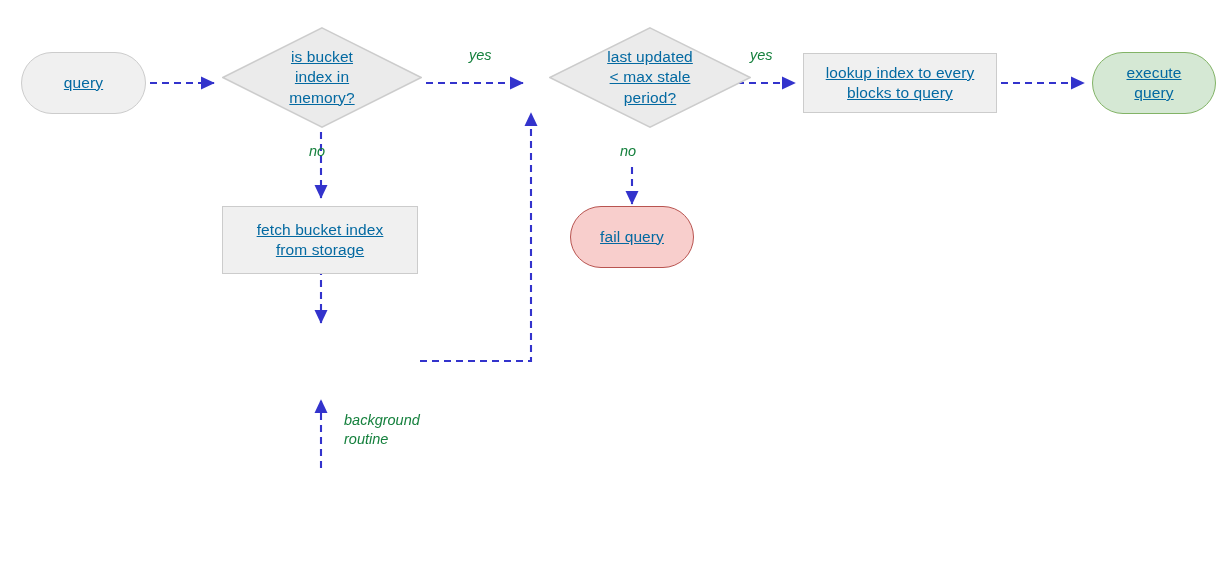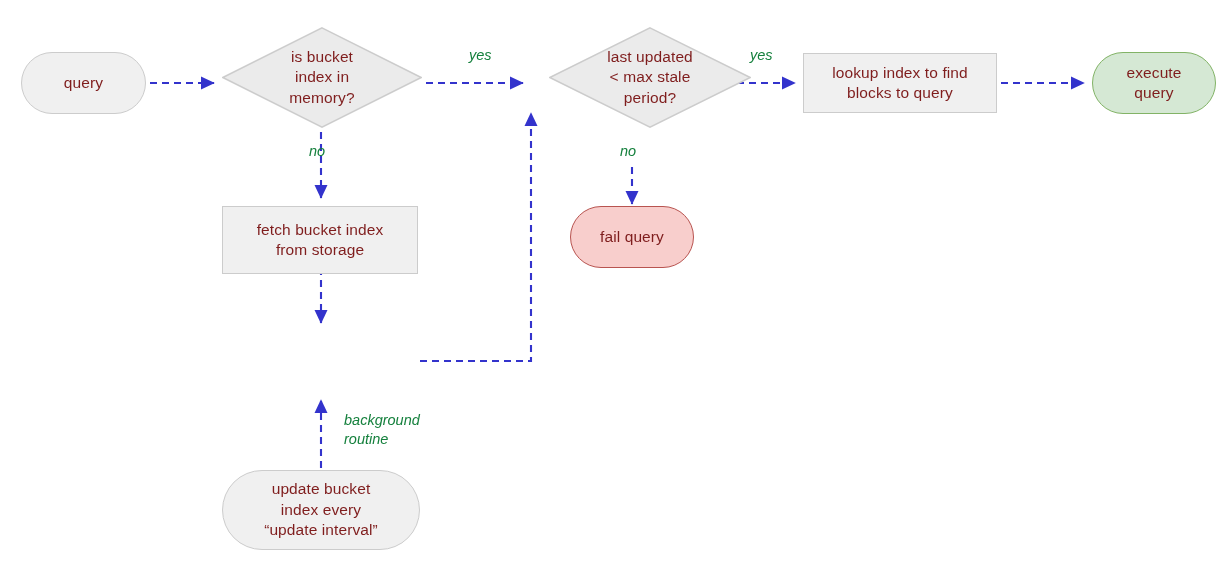--- a/index.html
+++ b/index.html
@@ -28,22 +28,23 @@
   }
   .node {
     position: absolute;
     box-sizing: border-box;
     display: flex;
     align-items: center;
     justify-content: center;
     text-align: center;
     font-size: 15.5px;
     line-height: 1.32;
-    color: #7f1d1d;
+    color: #0369a1;
     letter-spacing: 0.1px;
+    text-decoration: underline;
   }
   .node .label {
     display: block;
     white-space: pre-line;
     padding: 0 6px;
   }
   .rect {
     background: #f0f0f0;
     border: 1px solid #cccccc;
   }
@@ -151,40 +152,35 @@
   <div class="node diamond" style="left:549px; top:27px; width:202px; height:101px;">
     <svg class="dshape" viewBox="0 0 202 101" preserveAspectRatio="none">
       <polygon points="101,0.8 201.2,50.5 101,100.2 0.8,50.5" fill="#ebebeb" stroke="#cccccc" stroke-width="1.4"></polygon>
     </svg>
     <span class="label">last updated
 &lt; max stale
 period?</span>
   </div>
 
   <div class="node rect" style="left:803px; top:53px; width:194px; height:60px;">
-    <span class="label">lookup index to find
+    <span class="label">lookup index to every
 blocks to query</span>
   </div>
 
   <div class="node rounded-green" style="left:1092px; top:52px; width:124px; height:62px;">
     <span class="label">execute
 query</span>
   </div>
 
   <div class="node rect" style="left:222px; top:206px; width:196px; height:68px;">
     <span class="label">fetch bucket index
 from storage</span>
   </div>
 
 
-  <div class="node rounded" style="left:222px; top:470px; width:198px; height:80px;">
-    <span class="label">update bucket
-index every
-“update interval”</span>
-  </div>
 
   <div class="node rounded-red" style="left:570px; top:206px; width:124px; height:62px;">
     <span class="label">fail query</span>
   </div>
 
   <div class="edge-label" style="left:469px; top:46px;">yes</div>
 
   <div class="edge-label" style="left:309px; top:142px;">no</div>
 
   <div class="edge-label" style="left:750px; top:46px;">yes</div>

